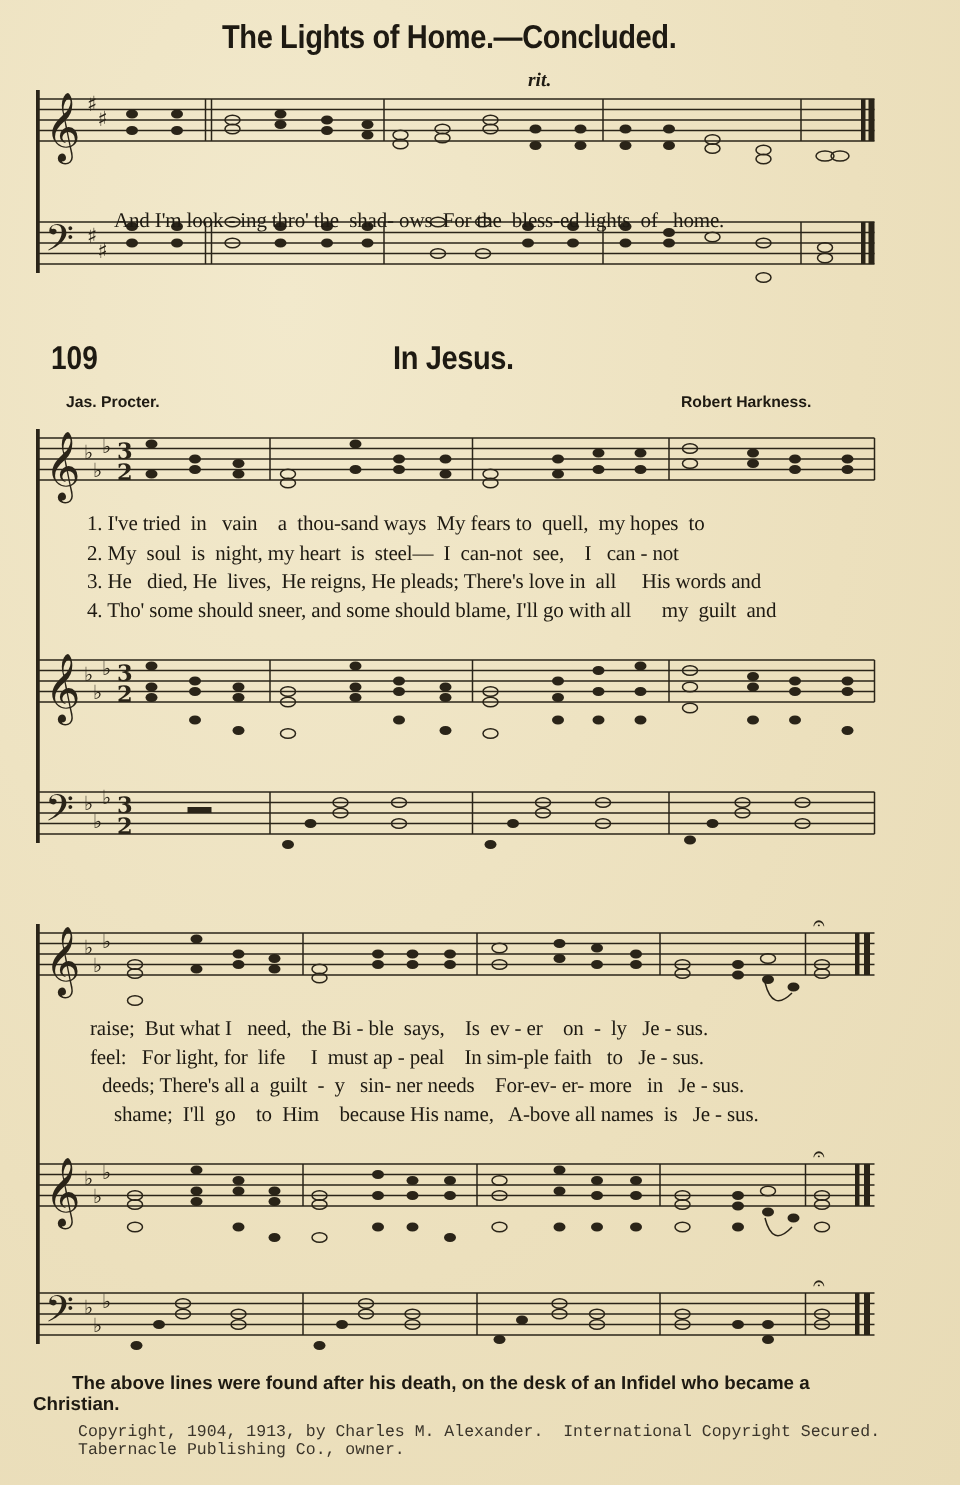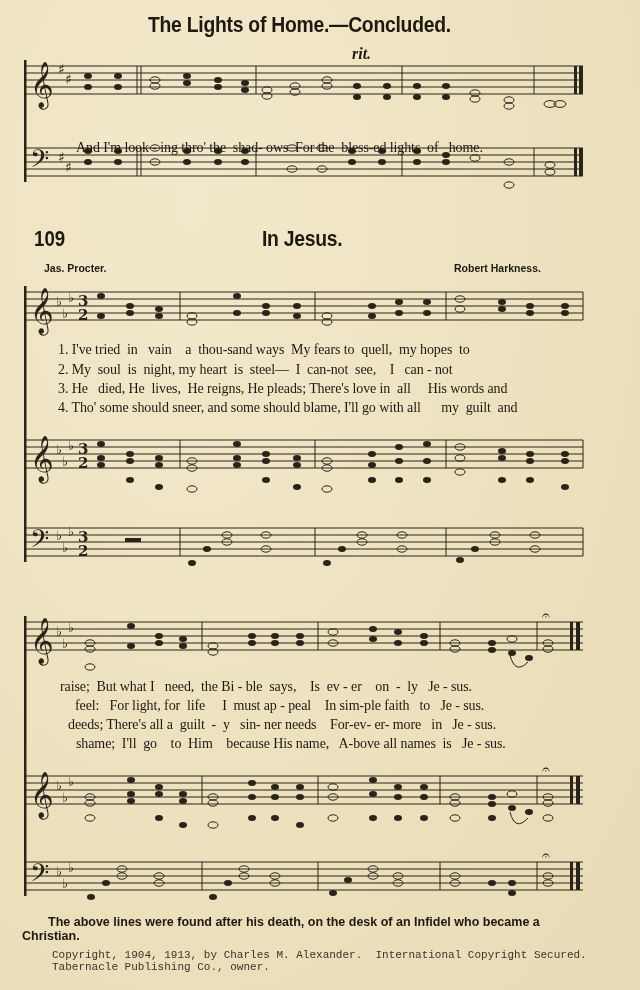--- a/index.html
+++ b/index.html
@@ -13,21 +13,21 @@
     .abs { position: absolute; }
     .title {
       font-family: "Liberation Sans", sans-serif; font-weight: bold;
       font-size: 22px; letter-spacing: -0.3px; transform: scaleX(0.88); transform-origin: left top;
     }
     .hymn-number {
       font-family: "Liberation Sans", sans-serif; font-weight: bold; font-size: 22px;
       transform: scaleX(0.85); transform-origin: left top;
     }
     .credit { font-family: "Liberation Sans", sans-serif; font-weight: bold; font-size: 10.5px; }
-    .tempo { font-style: italic; font-weight: bold; font-size: 16px; }
+    .tempo { font-style: italic; font-weight: bold; font-size: 13px; }
     .lyric { font-family: "Liberation Serif", serif; font-size: 14px; white-space: pre; letter-spacing: -0.1px; }
     .note-text { font-family: "Liberation Sans", sans-serif; font-weight: bold; font-size: 12.5px; }
     .copyright { font-family: Liberation Mono, monospace; font-size: 11px; line-height: 12px; color: #3a342a; white-space: pre; }
     svg.staffsys { position: absolute; left: 0; top: 0; }
   </style>
 </head>
 <body>
 
 <div class="abs title" style="left:148px; top:12px;">The Lights of Home.—Concluded.</div>
 <div class="abs tempo" style="left:352px; top:45px;">rit.</div>
@@ -467,20 +467,20 @@
       <ellipse cx="455" cy="883" rx="5" ry="3.2" fill="none" stroke="#2a2418"></ellipse>
     <ellipse cx="492" cy="883" rx="4" ry="3"></ellipse>
       <ellipse cx="512" cy="883" rx="4" ry="3"></ellipse>
       <ellipse cx="512" cy="893" rx="4" ry="3"></ellipse>
     <ellipse cx="548" cy="876" rx="5" ry="3.2" fill="none" stroke="#2a2418"></ellipse>
       <ellipse cx="548" cy="883" rx="5" ry="3.2" fill="none" stroke="#2a2418"></ellipse>
   </g>
 </svg>
 
 <div class="abs lyric" style="left:60px; top:679px;">raise;  But what I   need,  the Bi - ble  says,    Is  ev - er    on  -  ly   Je - sus.</div>
-<div class="abs lyric" style="left:75px; top:698px;">feel:   For light, for  life     I  must ap - peal    In sim-ple faith   to   Je - sus.</div>
+<div class="abs lyric" style="left:60px; top:698px;">feel:   For light, for  life     I  must ap - peal    In sim-ple faith   to   Je - sus.</div>
 <div class="abs lyric" style="left:68px; top:717px;">deeds; There's all a  guilt  -  y   sin- ner needs    For-ev- er- more   in   Je - sus.</div>
 <div class="abs lyric" style="left:76px; top:736px;">shame;  I'll  go    to  Him    because His name,   A-bove all names  is   Je - sus.</div>
 
 <div class="abs note-text" style="left:48px; top:915px;">The above lines were found after his death, on the desk of an Infidel who became a</div>
 <div class="abs note-text" style="left:22px; top:929px;">Christian.</div>
 <div class="abs copyright" style="left:52px; top:949px;">Copyright, 1904, 1913, by Charles M. Alexander.  International Copyright Secured.</div>
 <div class="abs copyright" style="left:52px; top:961px;">Tabernacle Publishing Co., owner.</div>
 
 </body></html>

